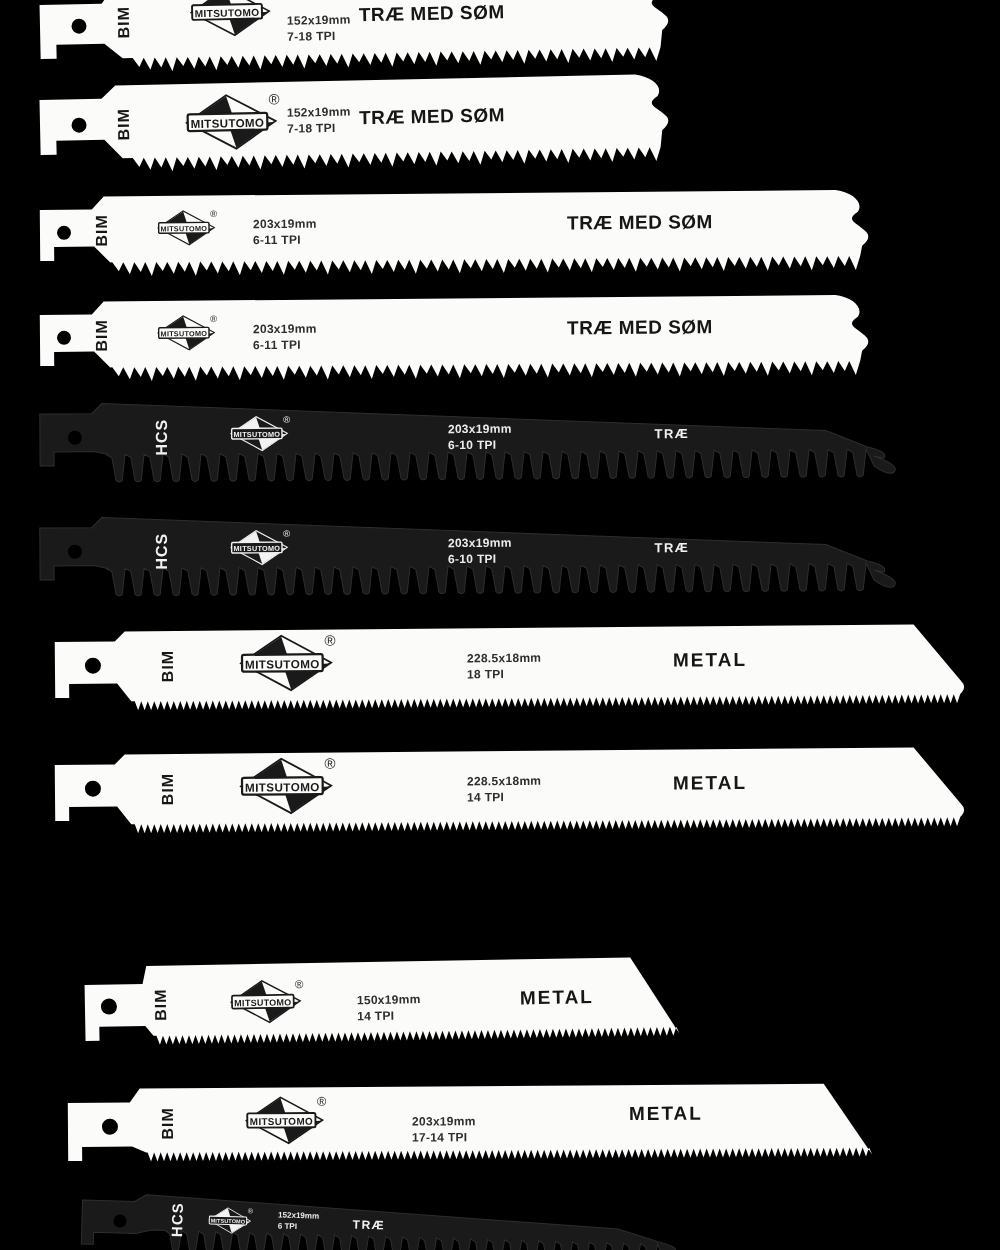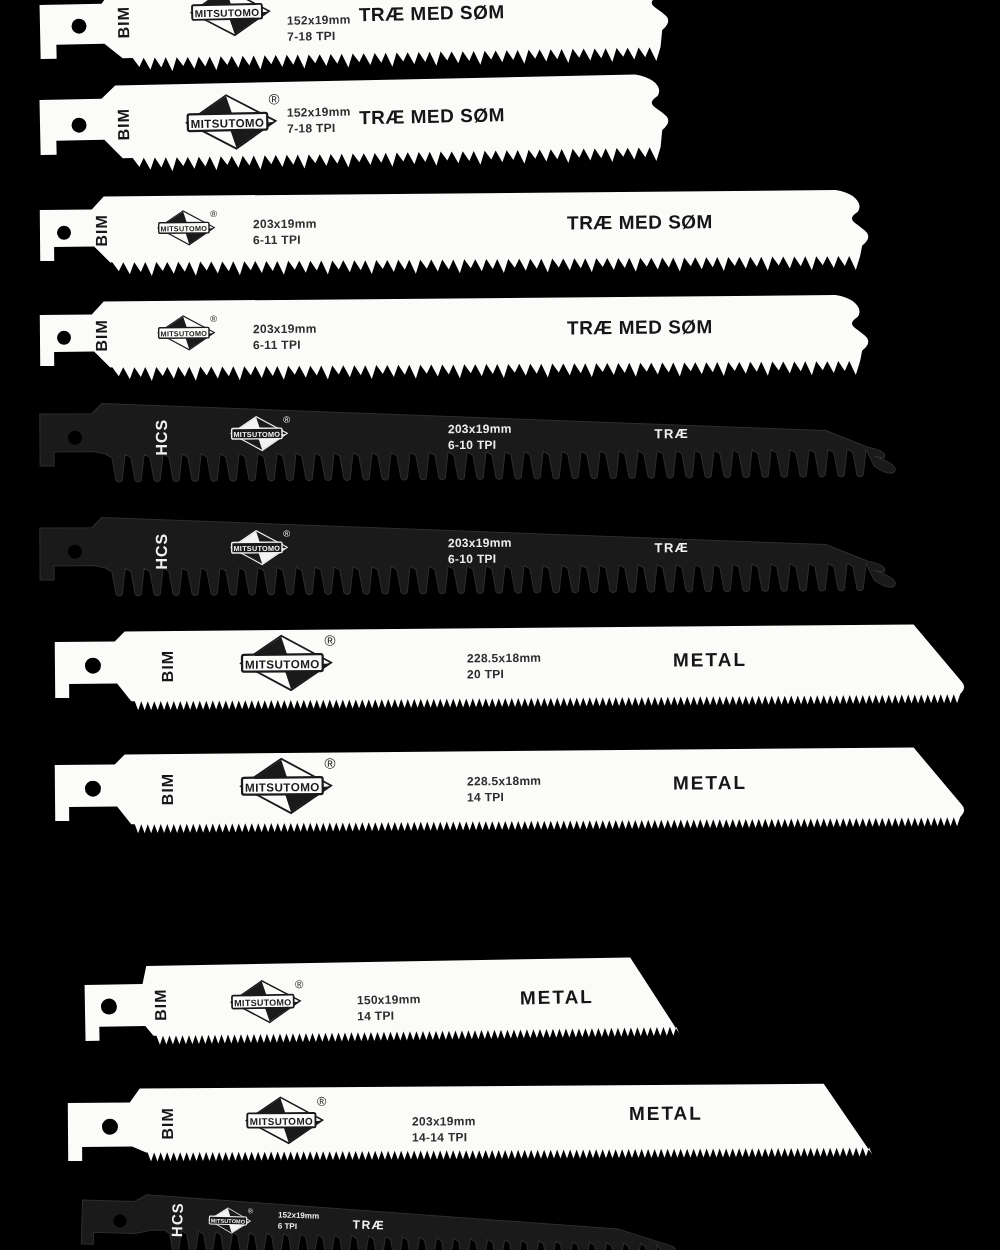--- a/index.html
+++ b/index.html
@@ -165,21 +165,21 @@
     <span class="logo-slot" style="left:180px;top:12px;width:108px;height:60px;"><svg viewBox="0 0 106 64" width="100%" height="100%" preserveAspectRatio="xMidYMid meet">
           <polygon points="2,33 45,4 98,33 55,62" fill="#fcfcfa" stroke="#1a1a1a" stroke-width="2"></polygon>
           <polygon points="4,32 45,5 53,30" fill="#1a1a1a"></polygon>
           <polygon points="96,34 55,61 47,36" fill="#1a1a1a"></polygon>
           <rect x="3" y="24" width="86" height="18" rx="2" fill="#fcfcfa" stroke="#1a1a1a" stroke-width="2.4"></rect>
           <text x="46" y="38.8" text-anchor="middle" font-family="Liberation Sans,sans-serif" font-weight="bold" font-size="12.5" letter-spacing="0.4" fill="#1a1a1a">MITSUTOMO</text>
           <text x="97" y="15" text-anchor="middle" font-family="Liberation Sans,sans-serif" font-size="16" fill="#1a1a1a">®</text>
         </svg></span>
     <div class="spec" style="left:412px;top:32px;">
       <div>228.5x18mm</div>
-      <div>20 TPI</div>
+      <div>18 TPI</div>
     </div>
     <span class="app app-metal" style="left:655px;top:44px;">METAL</span>
   </div>
 
   <div class="blade white" style="left:55px;top:745px;width:915px;height:100px;transform:rotate(-0.5deg);">
     <svg class="shape" width="915" height="100" viewBox="0 0 915 100">
         <path class="steel" d="M0,20 L60,20 L70,10 L859,10 L906,67 Q912,73 906,79 L905,80 L901.8,89 L898.5,80 L895.3,89 L892,80 L888.8,89 L885.5,80 L882.3,89 L879,80 L875.8,89 L872.5,80 L869.3,89 L866,80 L862.8,89 L859.5,80 L856.3,89 L853,80 L849.8,89 L846.5,80 L843.3,89 L840,80 L836.8,89 L833.5,80 L830.3,89 L827,80 L823.8,89 L820.5,80 L817.3,89 L814,80 L810.8,89 L807.5,80 L804.3,89 L801,80 L797.8,89 L794.5,80 L791.3,89 L788,80 L784.8,89 L781.5,80 L778.3,89 L775,80 L771.8,89 L768.5,80 L765.3,89 L762,80 L758.8,89 L755.5,80 L752.3,89 L749,80 L745.8,89 L742.5,80 L739.3,89 L736,80 L732.8,89 L729.5,80 L726.3,89 L723,80 L719.8,89 L716.5,80 L713.3,89 L710,80 L706.8,89 L703.5,80 L700.3,89 L697,80 L693.8,89 L690.5,80 L687.3,89 L684,80 L680.8,89 L677.5,80 L674.3,89 L671,80 L667.8,89 L664.5,80 L661.3,89 L658,80 L654.8,89 L651.5,80 L648.3,89 L645,80 L641.8,89 L638.5,80 L635.3,89 L632,80 L628.8,89 L625.5,80 L622.3,89 L619,80 L615.8,89 L612.5,80 L609.3,89 L606,80 L602.8,89 L599.5,80 L596.3,89 L593,80 L589.8,89 L586.5,80 L583.3,89 L580,80 L576.8,89 L573.5,80 L570.3,89 L567,80 L563.8,89 L560.5,80 L557.3,89 L554,80 L550.8,89 L547.5,80 L544.3,89 L541,80 L537.8,89 L534.5,80 L531.3,89 L528,80 L524.8,89 L521.5,80 L518.3,89 L515,80 L511.8,89 L508.5,80 L505.3,89 L502,80 L498.8,89 L495.5,80 L492.3,89 L489,80 L485.8,89 L482.5,80 L479.3,89 L476,80 L472.8,89 L469.5,80 L466.3,89 L463,80 L459.8,89 L456.5,80 L453.3,89 L450,80 L446.8,89 L443.5,80 L440.3,89 L437,80 L433.8,89 L430.5,80 L427.3,89 L424,80 L420.8,89 L417.5,80 L414.3,89 L411,80 L407.8,89 L404.5,80 L401.3,89 L398,80 L394.8,89 L391.5,80 L388.3,89 L385,80 L381.8,89 L378.5,80 L375.3,89 L372,80 L368.8,89 L365.5,80 L362.3,89 L359,80 L355.8,89 L352.5,80 L349.3,89 L346,80 L342.8,89 L339.5,80 L336.3,89 L333,80 L329.8,89 L326.5,80 L323.3,89 L320,80 L316.8,89 L313.5,80 L310.3,89 L307,80 L303.8,89 L300.5,80 L297.3,89 L294,80 L290.8,89 L287.5,80 L284.3,89 L281,80 L277.8,89 L274.5,80 L271.3,89 L268,80 L264.8,89 L261.5,80 L258.3,89 L255,80 L251.8,89 L248.5,80 L245.3,89 L242,80 L238.8,89 L235.5,80 L232.3,89 L229,80 L225.8,89 L222.5,80 L219.3,89 L216,80 L212.8,89 L209.5,80 L206.3,89 L203,80 L199.8,89 L196.5,80 L193.3,89 L190,80 L186.8,89 L183.5,80 L180.3,89 L177,80 L173.8,89 L170.5,80 L167.3,89 L164,80 L160.8,89 L157.5,80 L154.3,89 L151,80 L147.8,89 L144.5,80 L141.3,89 L138,80 L134.8,89 L131.5,80 L128.3,89 L125,80 L121.8,89 L118.5,80 L115.3,89 L112,80 L108.8,89 L105.5,80 L102.3,89 L99,80 L95.8,89 L92.5,80 L89.3,89 L86,80 L82.8,89 L79.5,80 L76,80 L62,62 L14,62 L14,76 L0,76 Z"></path>
         <circle class="hole" cx="38" cy="44" r="8"></circle>
       </svg>
     <span class="mat" style="left:113px;top:45px;">BIM</span>
@@ -228,21 +228,21 @@
     <span class="logo-slot" style="left:177px;top:10px;width:84px;height:56px;"><svg viewBox="0 0 106 64" width="100%" height="100%" preserveAspectRatio="xMidYMid meet">
           <polygon points="2,33 45,4 98,33 55,62" fill="#fcfcfa" stroke="#1a1a1a" stroke-width="2"></polygon>
           <polygon points="4,32 45,5 53,30" fill="#1a1a1a"></polygon>
           <polygon points="96,34 55,61 47,36" fill="#1a1a1a"></polygon>
           <rect x="3" y="24" width="86" height="18" rx="2" fill="#fcfcfa" stroke="#1a1a1a" stroke-width="2.4"></rect>
           <text x="46" y="38.8" text-anchor="middle" font-family="Liberation Sans,sans-serif" font-weight="bold" font-size="12.5" letter-spacing="0.4" fill="#1a1a1a">MITSUTOMO</text>
           <text x="97" y="15" text-anchor="middle" font-family="Liberation Sans,sans-serif" font-size="16" fill="#1a1a1a">®</text>
         </svg></span>
     <div class="spec" style="left:344px;top:33px;">
       <div>203x19mm</div>
-      <div>14-14 TPI</div>
+      <div>17-14 TPI</div>
     </div>
     <span class="app app-metal" style="left:598px;top:35px;">METAL</span>
   </div>
 
   <div class="blade black" style="left:82px;top:1188px;width:612px;height:62px;transform:rotate(1.6deg);">
     <svg class="shape" width="612" height="62" viewBox="0 0 612 62">
         <path class="steel" d="M0,12 L52,12 L64,5 L536,26 L578,38 Q598,42 594,49 L584,47 Q610,56 604,63 Q598,67 584,57 L576,40 L573,62 Q570.56,65 567.84,62 L564.1,43 L559,40 L556,62 Q553.56,65 550.84,62 L547.1,43 L542,40 L539,62 Q536.56,65 533.84,62 L530.1,43 L525,40 L522,62 Q519.56,65 516.84,62 L513.1,43 L508,40 L505,62 Q502.56,65 499.84,62 L496.1,43 L491,40 L488,62 Q485.56,65 482.84,62 L479.1,43 L474,40 L471,62 Q468.56,65 465.84,62 L462.1,43 L457,40 L454,62 Q451.56,65 448.84,62 L445.1,43 L440,40 L437,62 Q434.56,65 431.84,62 L428.1,43 L423,40 L420,62 Q417.56,65 414.84,62 L411.1,43 L406,40 L403,62 Q400.56,65 397.84,62 L394.1,43 L389,40 L386,62 Q383.56,65 380.84,62 L377.1,43 L372,40 L369,62 Q366.56,65 363.84,62 L360.1,43 L355,40 L352,62 Q349.56,65 346.84,62 L343.1,43 L338,40 L335,62 Q332.56,65 329.84,62 L326.1,43 L321,40 L318,62 Q315.56,65 312.84,62 L309.1,43 L304,40 L301,62 Q298.56,65 295.84,62 L292.1,43 L287,40 L284,62 Q281.56,65 278.84,62 L275.1,43 L270,40 L267,62 Q264.56,65 261.84,62 L258.1,43 L253,40 L250,62 Q247.56,65 244.84,62 L241.1,43 L236,40 L233,62 Q230.56,65 227.84,62 L224.1,43 L219,40 L216,62 Q213.56,65 210.84,62 L207.1,43 L202,40 L199,62 Q196.56,65 193.84,62 L190.1,43 L185,40 L182,62 Q179.56,65 176.84,62 L173.1,43 L168,40 L165,62 Q162.56,65 159.84,62 L156.1,43 L151,40 L148,62 Q145.56,65 142.84,62 L139.1,43 L134,40 L131,62 Q128.56,65 125.84,62 L122.1,43 L117,40 L114,62 Q111.56,65 108.84,62 L105.1,43 L100,40 L97,62 Q94.56,65 91.84,62 L88.1,43 L83,40 L70,40 L54,44 L12,44 L12,56 L0,56 Z"></path>
         <circle class="hole" cx="38" cy="32" r="6.5"></circle>
       </svg>
     <span class="mat mat-sm" style="left:95px;top:29px;">HCS</span>

